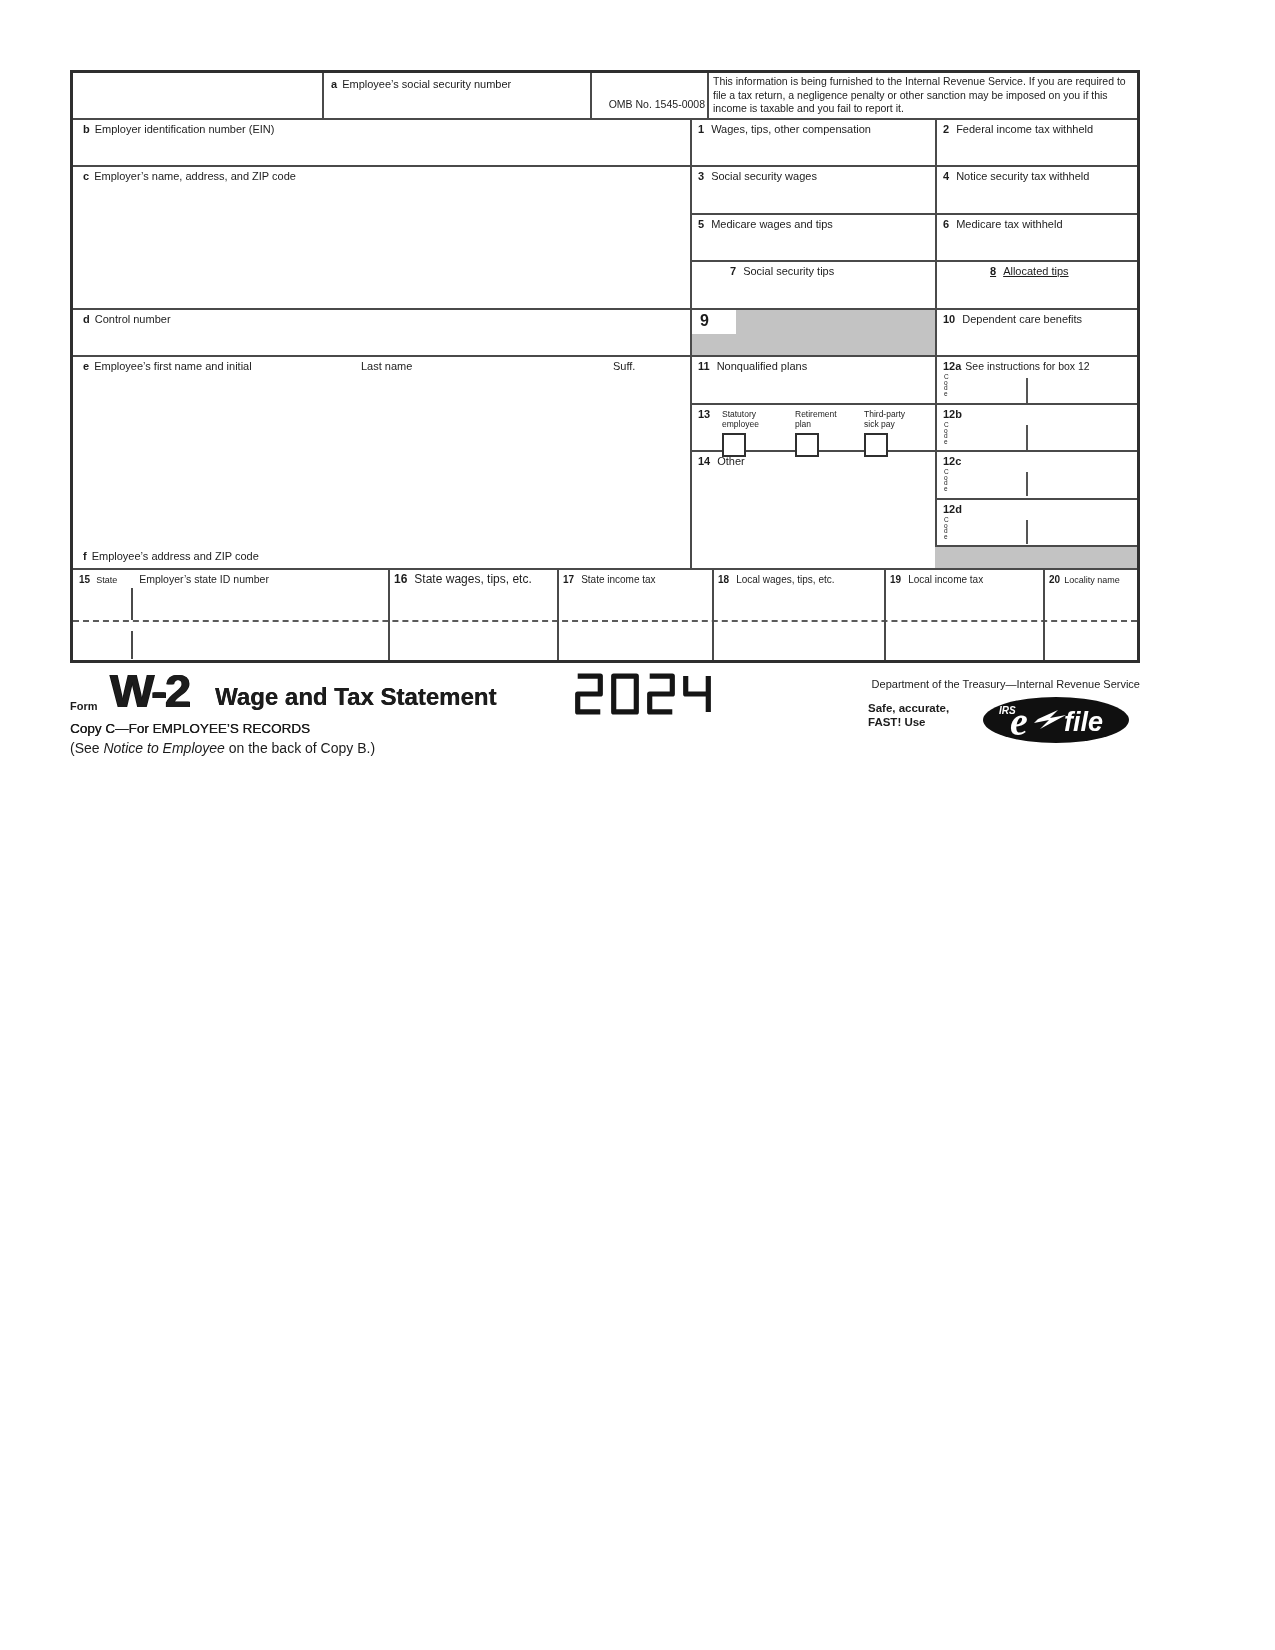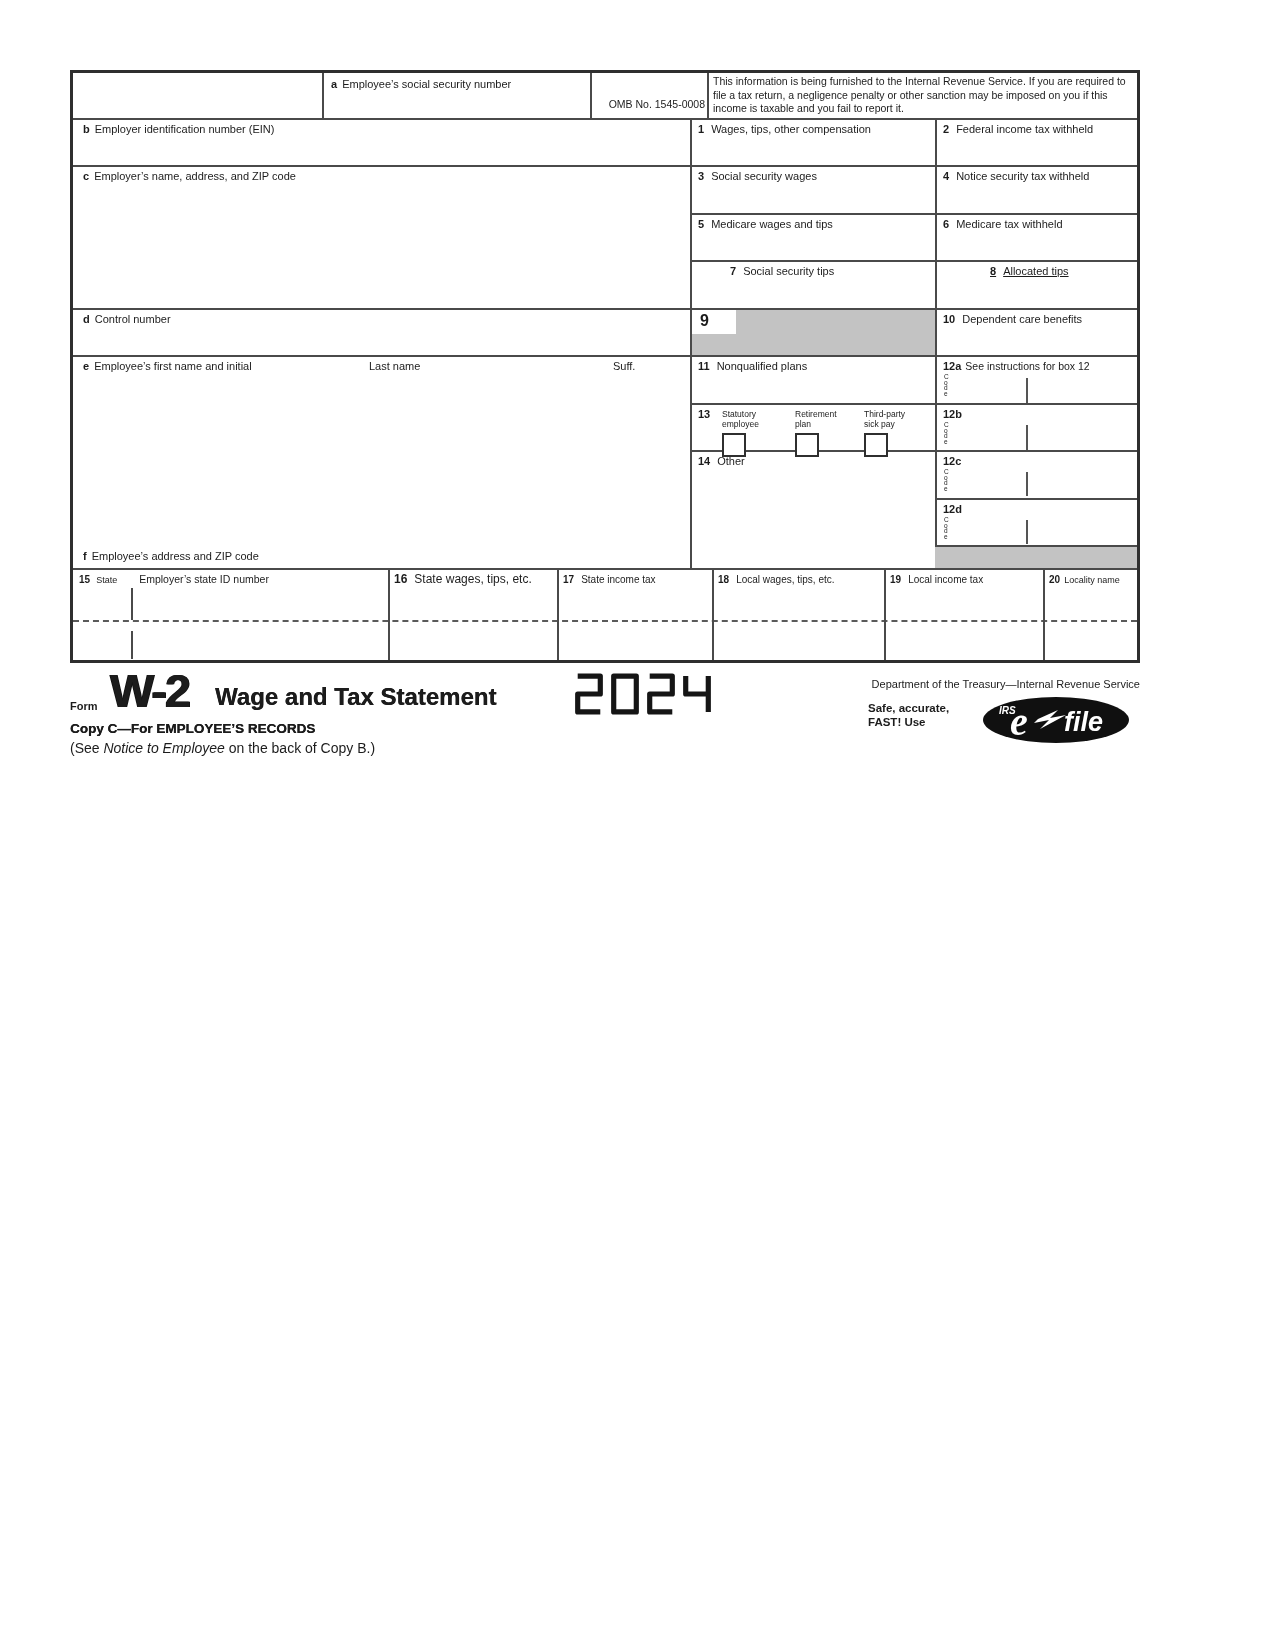--- a/index.html
+++ b/index.html
@@ -28,21 +28,21 @@
   .f-form{position:absolute;left:70px;top:700px;font-size:11px;font-weight:bold;}
   .f-w2{position:absolute;left:110px;top:663px;font-size:47px;font-weight:bold;letter-spacing:-2px;
         text-shadow:0.8px 0 0 #111, -0.8px 0 0 #111;text-align:center;}
   .f-title{position:absolute;left:215px;top:683px;font-size:24px;font-weight:bold;
            text-shadow:0.3px 0 0 #111;}
   #year-digits{position:absolute;left:573px;top:671px;display:flex;}
   #year-digits svg{margin-right:4px;}
   .f-dept{position:absolute;left:800px;top:678px;width:340px;font-size:11px;text-align:right;white-space:nowrap;}
   .f-tag{position:absolute;left:868px;top:701px;font-size:11.5px;font-weight:bold;line-height:14px;}
   .f-efile{position:absolute;left:982px;top:696px;}
-  .f-copy{position:absolute;left:70px;top:721px;font-size:13.5px;font-weight:bold;text-shadow:0.3px 0 0 #111;text-align:center;}
+  .f-copy{position:absolute;left:70px;top:721px;font-size:13.5px;font-weight:normal;text-shadow:0.3px 0 0 #111;text-align:center;}
   .f-see{position:absolute;left:70px;top:740px;font-size:14px;}
   .f-see .it{font-style:italic;}
 </style>
 </head>
 <body>
 
 <div id="page">
 
   <div id="w2">
 
@@ -99,21 +99,21 @@
     <div class="field" style="left:0;top:112px;width:615px;height:122px;"></div>
 
     <div class="lbl" style="left:10px;top:240px;">
       <span class="ltr">d</span><span>Control number</span>
     </div>
     <div class="field" style="left:0;top:255px;width:615px;height:26px;"></div>
 
     <div class="lbl" style="left:10px;top:287px;">
       <span class="ltr">e</span><span>Employee’s first name and initial</span>
     </div>
-    <div class="lbl" style="left:296px;top:287px;text-align:center;">Last name</div>
+    <div class="lbl" style="left:288px;top:287px;text-align:center;">Last name</div>
     <div class="lbl" style="left:540px;top:287px;width:73px;">Suff.</div>
     <div class="field" style="left:0;top:302px;width:615px;height:90px;"></div>
     <div class="field" style="left:0;top:392px;width:615px;height:82px;"></div>
 
     <div class="lbl" style="left:10px;top:477px;">
       <span class="ltr">f</span><span>Employee’s address and ZIP code</span>
     </div>
 
     <div class="lbl" style="left:625px;top:50px;">
       <span class="num">1</span><span>Wages, tips, other compensation</span>

